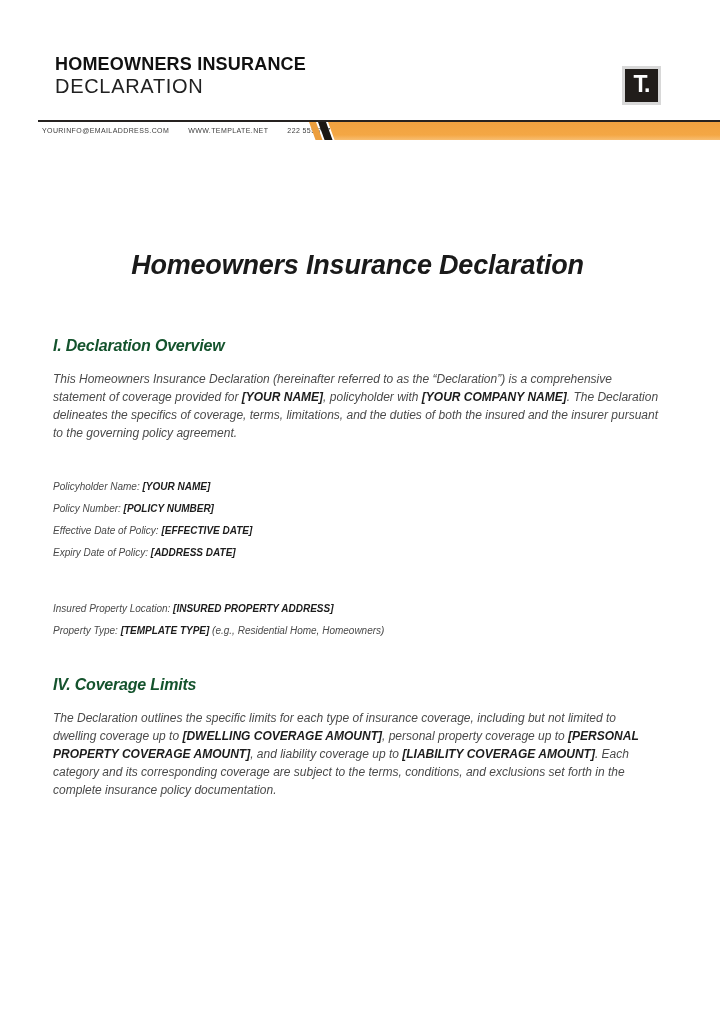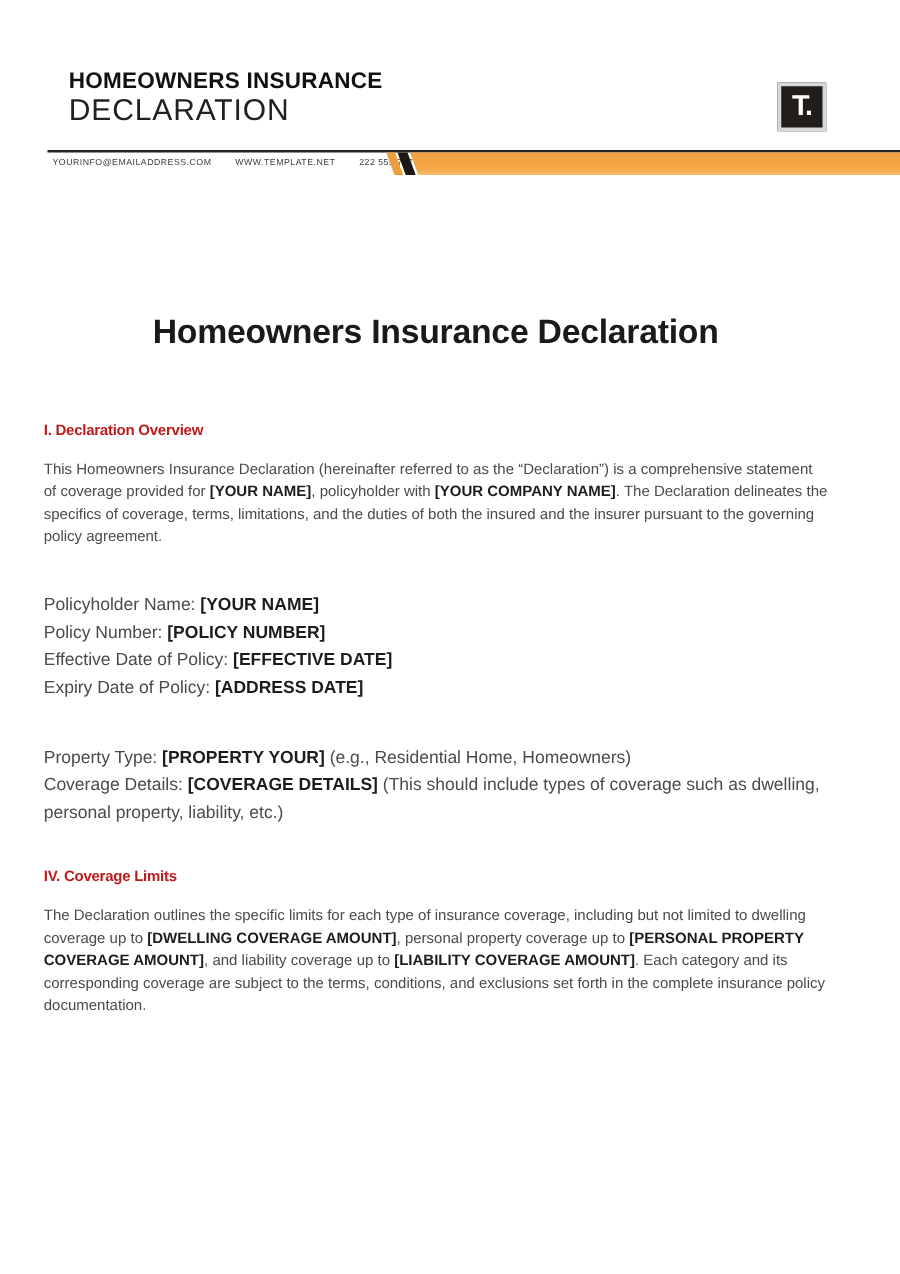--- a/index.html
+++ b/index.html
@@ -19,21 +19,21 @@
   .brand { position: absolute; left: 55px; top: 54px; }
   .brand-title {
     font-size: 18px;
     font-weight: bold;
     letter-spacing: 0.2px;
     color: #111111;
     line-height: 1.12;
     white-space: nowrap;
   }
   .brand-subtitle {
-    font-size: 24px;
+    font-size: 20px;
     font-weight: 400;
     letter-spacing: 0.7px;
     color: #212121;
     margin-top: 1px;
     white-space: nowrap;
   }
   .logo {
     position: absolute;
     right: 59px;
     top: 66px;
@@ -71,47 +71,47 @@
     transform: skewX(20deg); transform-origin: top left;
   }
   .accent-sliver { left: 309px; width: 7px; background: #ec9e3d; }
   .accent-slash  { left: 318px; width: 8px; background: #1c1713; }
   .accent-main   {
     left: 328px; right: -12px;
     background: linear-gradient(180deg, #f1a140 0%, #f4a744 72%, #f8bd71 100%);
   }
 
   
-  .doc { padding: 0 58px 0 35px; color: #4a4a4a; }
+  .doc { padding: 0 58px 0 53px; color: #4a4a4a; font-style: italic; }
   .doc-title {
     margin: 0;
     padding-top: 109px;
     text-align: center;
     font-size: 27px;
     font-weight: bold;
     letter-spacing: -0.2px;
     color: #1a1a1a;
   }
   .section { margin-top: 34px; }
   .section.first { margin-top: 56px; }
   .section-heading {
     margin: 0 0 15px 0;
-    font-size: 12px;
+    font-size: 16px;
     font-weight: bold;
     letter-spacing: -0.2px;
-    color: #b91c1c;
+    color: #14532d;
   }
   .body-text {
     margin: 0;
     font-size: 12px;
     line-height: 18px;
     color: #4a4a4a;
   }
   .info-line {
-    font-size: 14px;
+    font-size: 10px;
     line-height: 22px;
     color: #4a4a4a;
   }
   .body-text b, .info-line b { color: #1c1c1c; }
 </style>
 </head>
 <body>
 
 <div class="header">
   <div class="brand">
@@ -147,22 +147,22 @@
     <div class="info-lines">
       <div class="info-line"><span>Policyholder Name: </span><b>[YOUR NAME]</b></div>
       <div class="info-line"><span>Policy Number: </span><b>[POLICY NUMBER]</b></div>
       <div class="info-line"><span>Effective Date of Policy: </span><b>[EFFECTIVE DATE]</b></div>
       <div class="info-line"><span>Expiry Date of Policy: </span><b>[ADDRESS DATE]</b></div>
     </div>
   </div>
 
   <div class="section">
     <div class="info-lines">
-      <div class="info-line"><span>Property Type: </span><b>[PROPERTY YOUR]</b><span> (e.g., Residential Home, Homeowners)</span></div>
-      <div class="info-line"><span>Coverage Details: </span><b>[COVERAGE DETAILS]</b><span> (This should include types of coverage such as dwelling, personal property, liability, etc.)</span></div>
+      <div class="info-line"><span>Insured Property Location: </span><b>[INSURED PROPERTY ADDRESS]</b></div>
+      <div class="info-line"><span>Property Type: </span><b>[TEMPLATE TYPE]</b><span> (e.g., Residential Home, Homeowners)</span></div>
     </div>
   </div>
 
   <div class="section">
     <h2 class="section-heading">IV. Coverage Limits</h2>
     <p class="body-text"><span>The Declaration outlines the specific limits for each type of insurance coverage, including but not limited to dwelling coverage up to </span><b>[DWELLING COVERAGE AMOUNT]</b><span>, personal property coverage up to </span><b>[PERSONAL PROPERTY COVERAGE AMOUNT]</b><span>, and liability coverage up to </span><b>[LIABILITY COVERAGE AMOUNT]</b><span>. Each category and its corresponding coverage are subject to the terms, conditions, and exclusions set forth in the complete insurance policy documentation.</span></p>
   </div>
 </div>
 
 </body></html>

